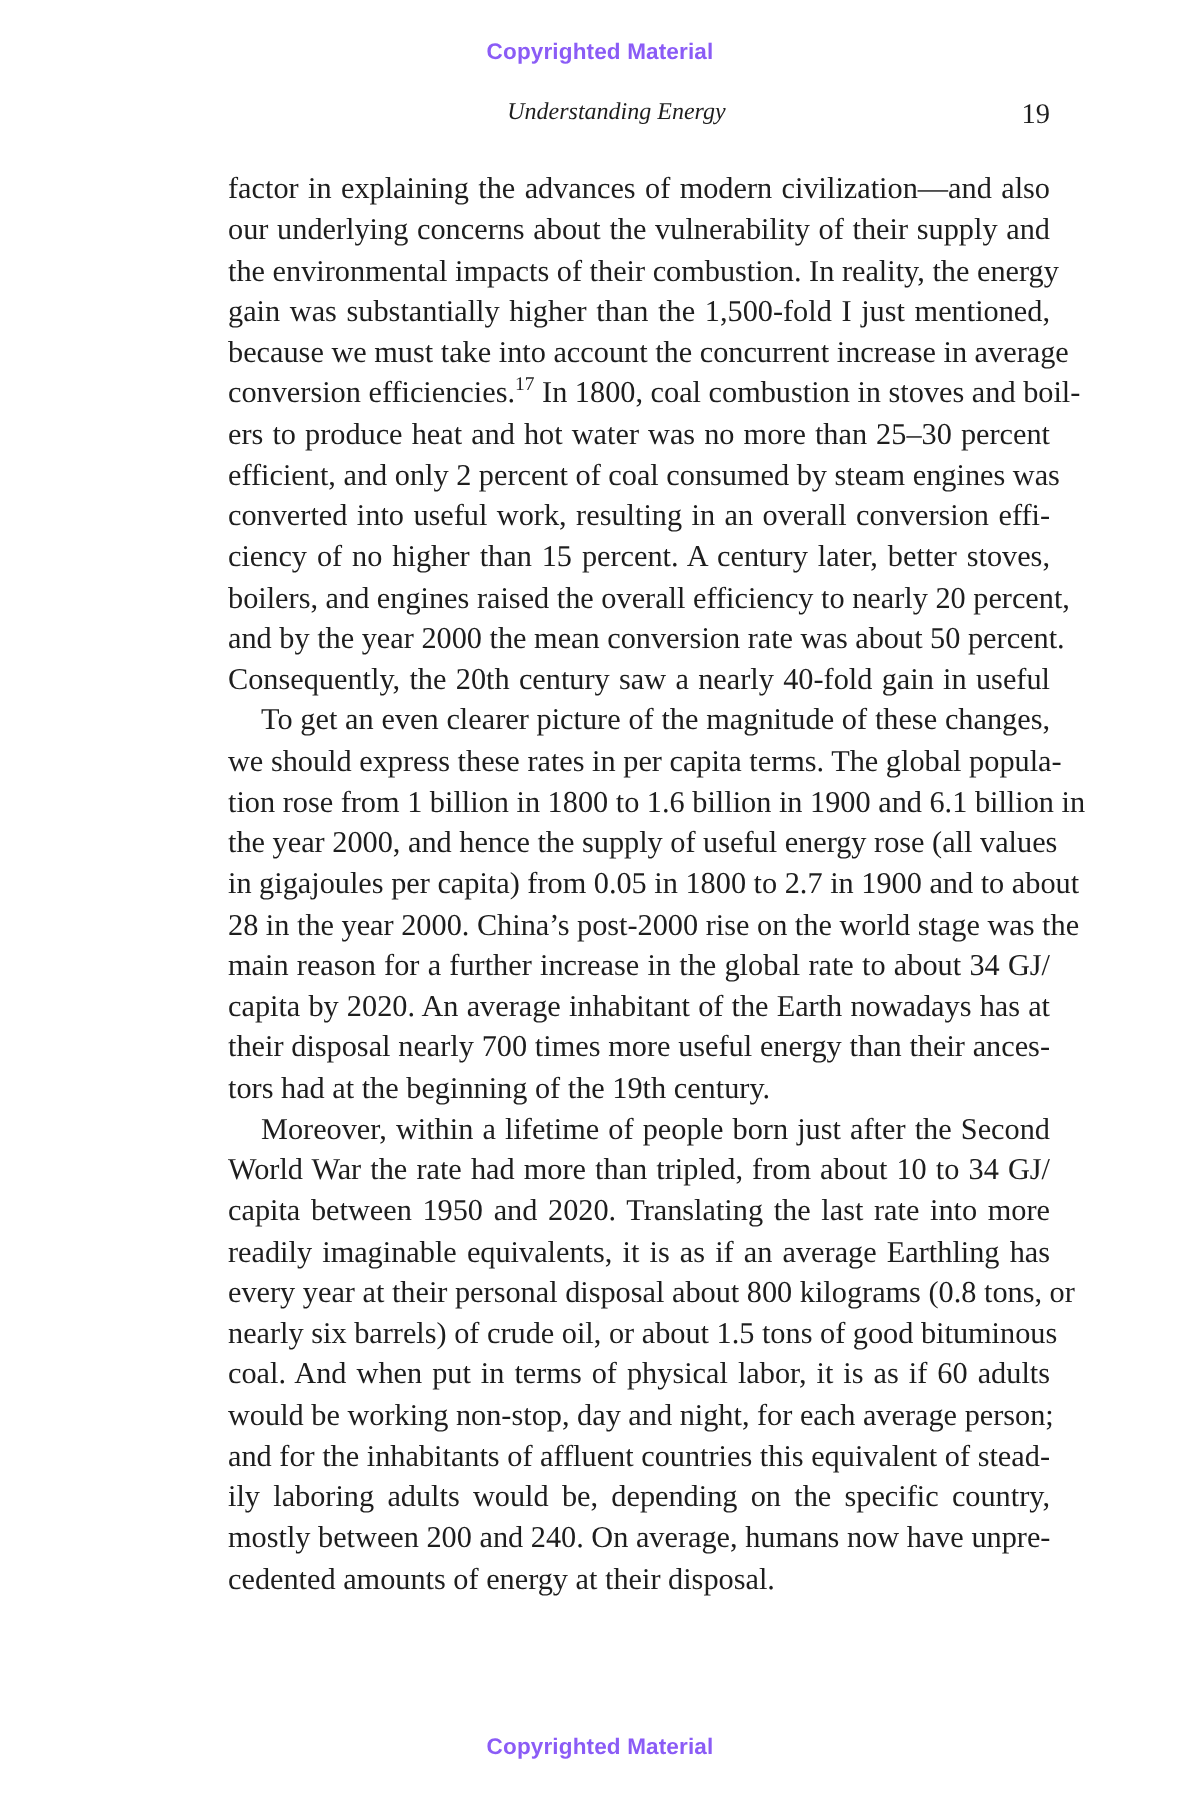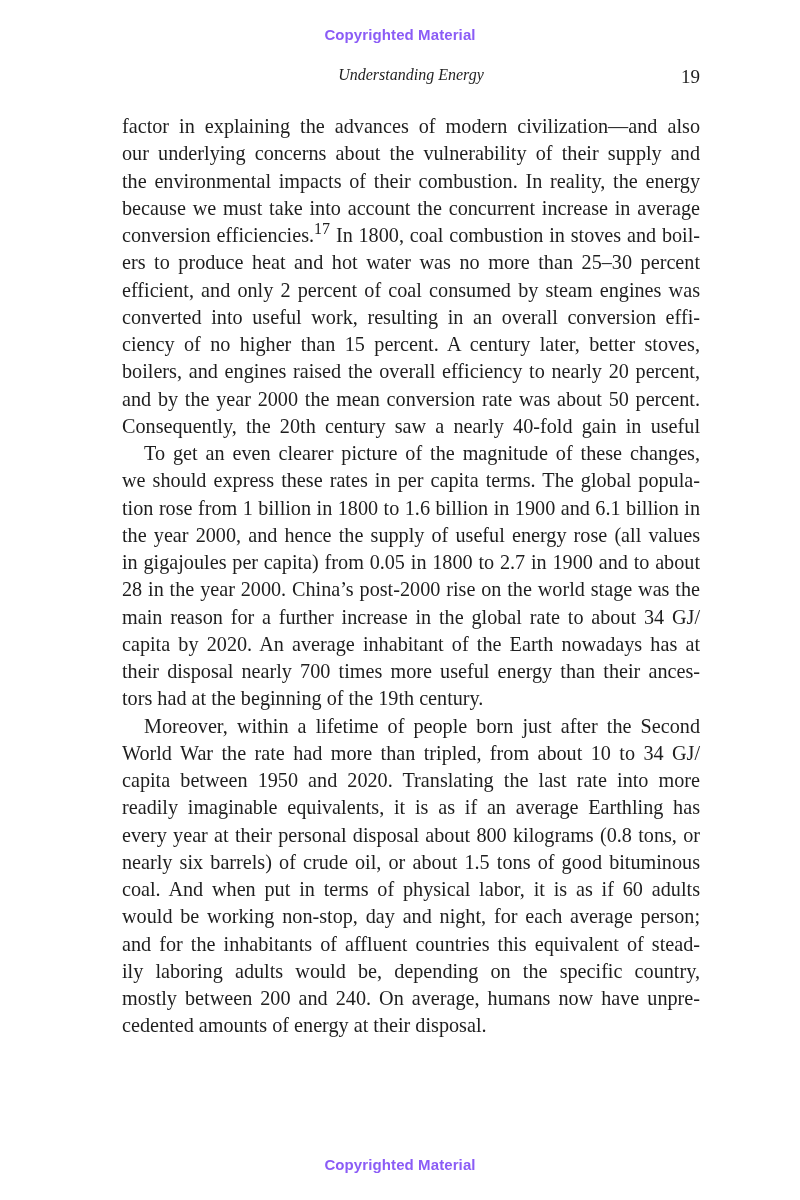--- a/index.html
+++ b/index.html
@@ -58,49 +58,51 @@
     }
     .line {
       display: block;
       height: 27.25px;
       line-height: 27.25px;
       font-size: 20.2px;
       white-space: nowrap;
       text-align: justify;
       text-align-last: justify;
       overflow: visible;
+      margin-left: 30px;
     }
     .line.last {
       text-align-last: left;
     }
     .line.indent {
       padding-left: 22px;
     }
     sup.fn {
-      font-size: 16px;
+      font-size: 13px;
       vertical-align: 8px;
       line-height: 0;
     }
   </style>
 </head>
 <body>
 
 <div class="watermark top">Copyrighted Material</div>
 
 <div class="running-head">
   <span class="running-title">Understanding Energy</span>
   <span class="page-number">19</span>
 </div>
 
 <div class="body-text">
 
   <div>
     <span class="line">factor in explaining the advances of modern civilization—and also</span>
     <span class="line">our underlying concerns about the vulnerability of their supply and</span>
     <span class="line">the environmental impacts of their combustion. In reality, the energy</span>
+    <span class="line">gain was substantially higher than the 1,500-fold I just mentioned,</span>
     <span class="line">because we must take into account the concurrent increase in average</span>
     <span class="line"><span>conversion efficiencies.</span><sup class="fn">17</sup> <span>In 1800, coal combustion in stoves and boil-</span></span>
     <span class="line">ers to produce heat and hot water was no more than 25–30 percent</span>
     <span class="line">efficient, and only 2 percent of coal consumed by steam engines was</span>
     <span class="line">converted into useful work, resulting in an overall conversion effi-</span>
     <span class="line">ciency of no higher than 15 percent. A century later, better stoves,</span>
     <span class="line">boilers, and engines raised the overall efficiency to nearly 20 percent,</span>
     <span class="line">and by the year 2000 the mean conversion rate was about 50 percent.</span>
     <span class="line">Consequently, the 20th century saw a nearly 40-fold gain in useful</span>
   </div>

